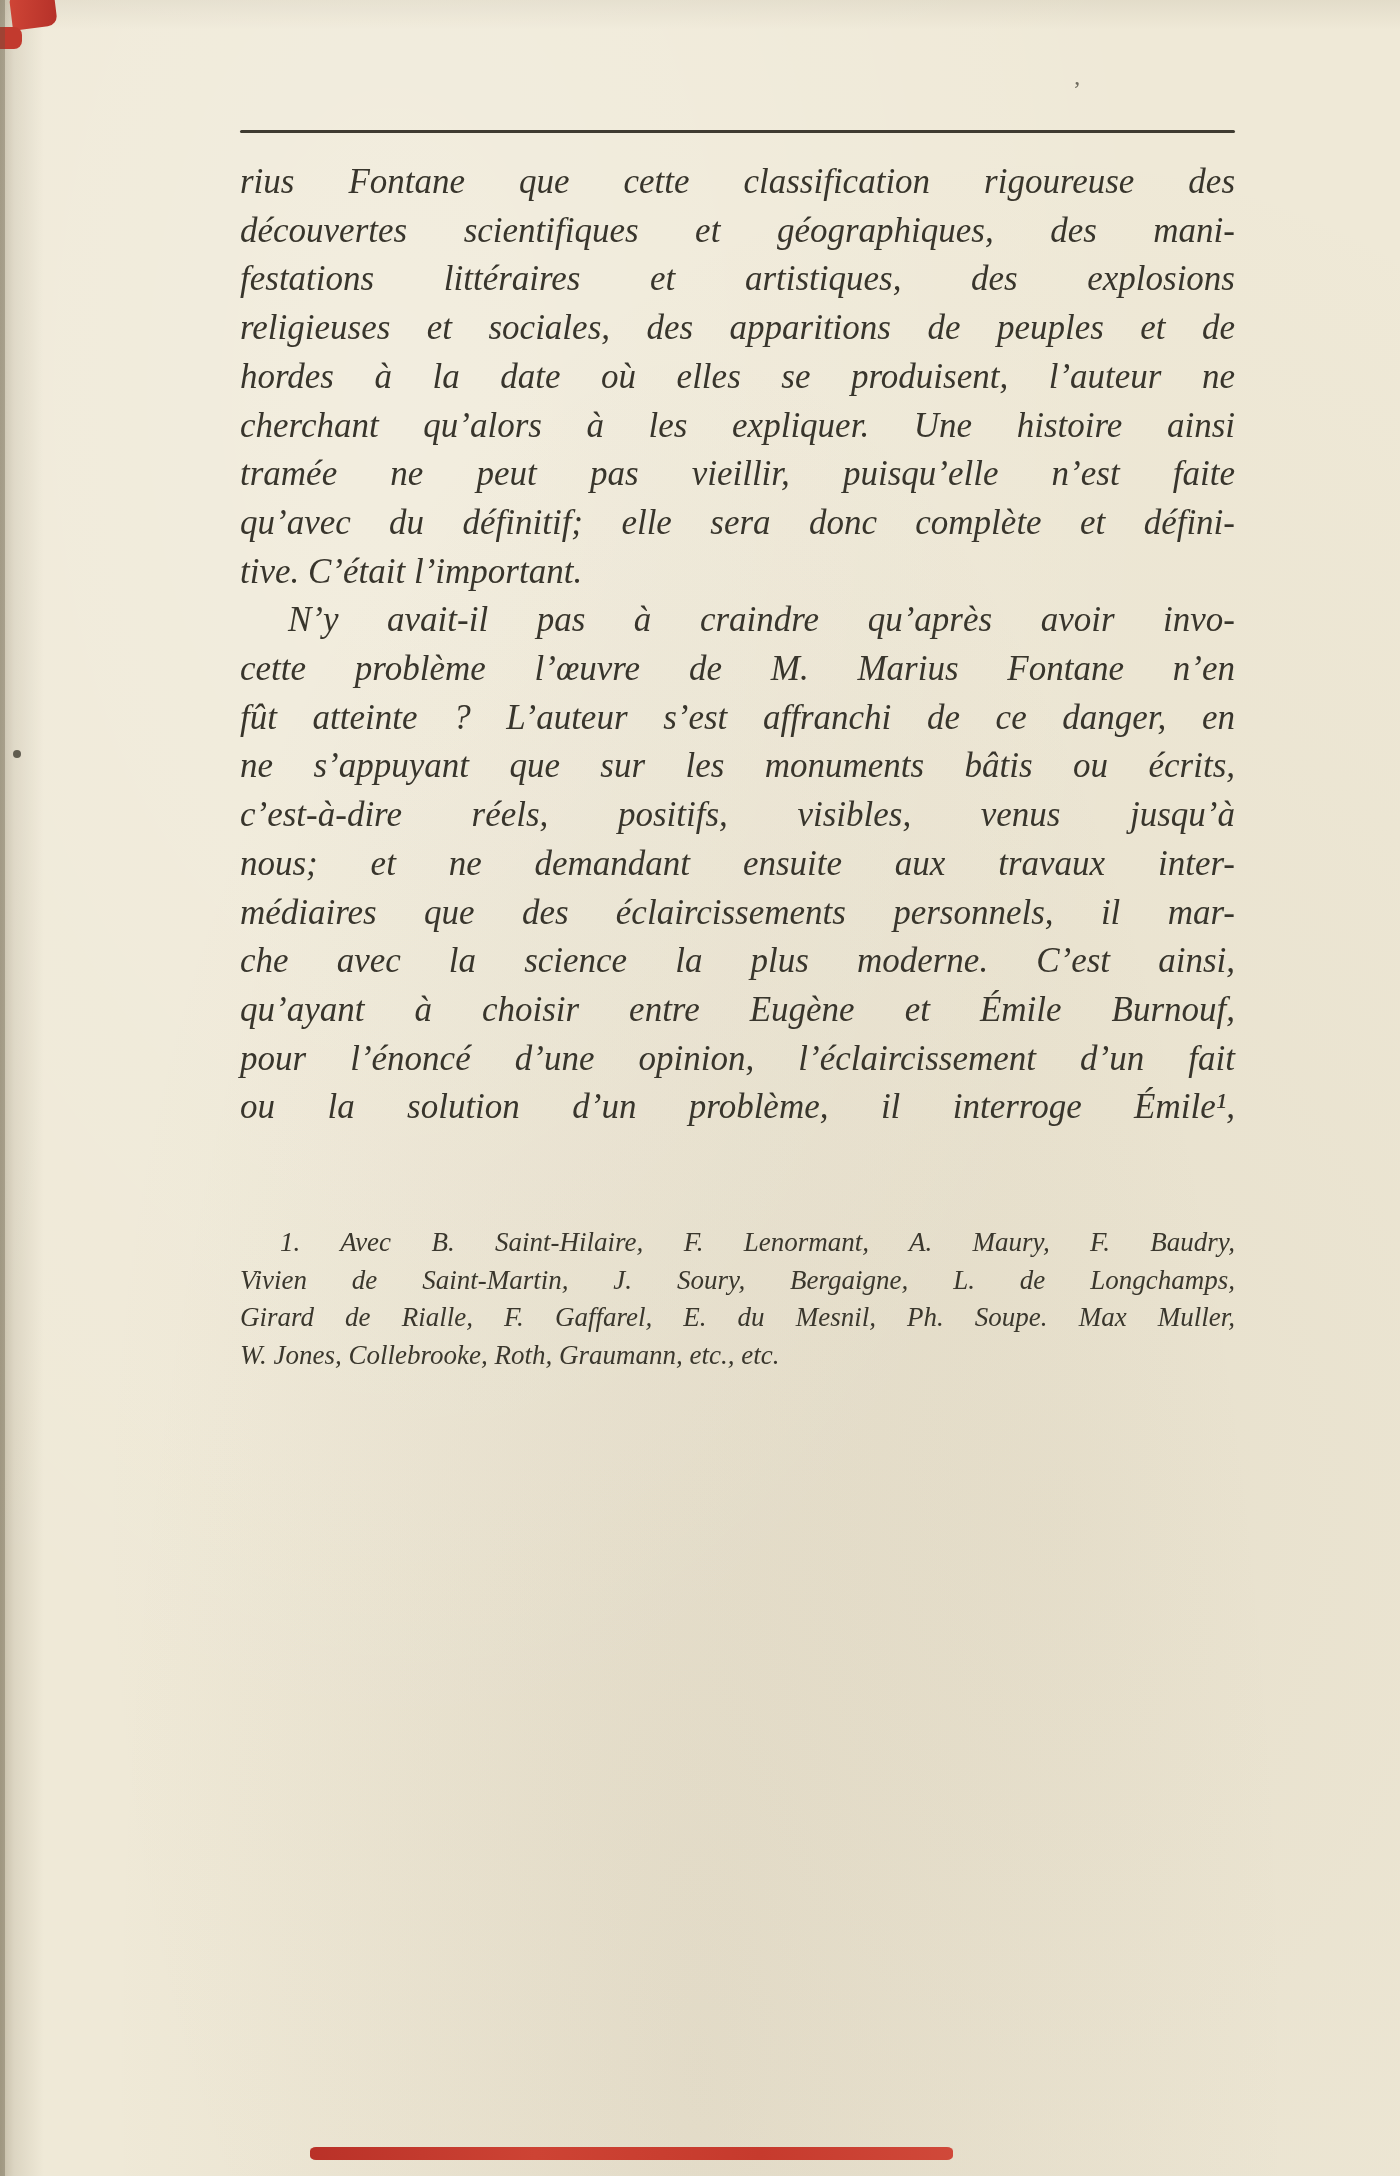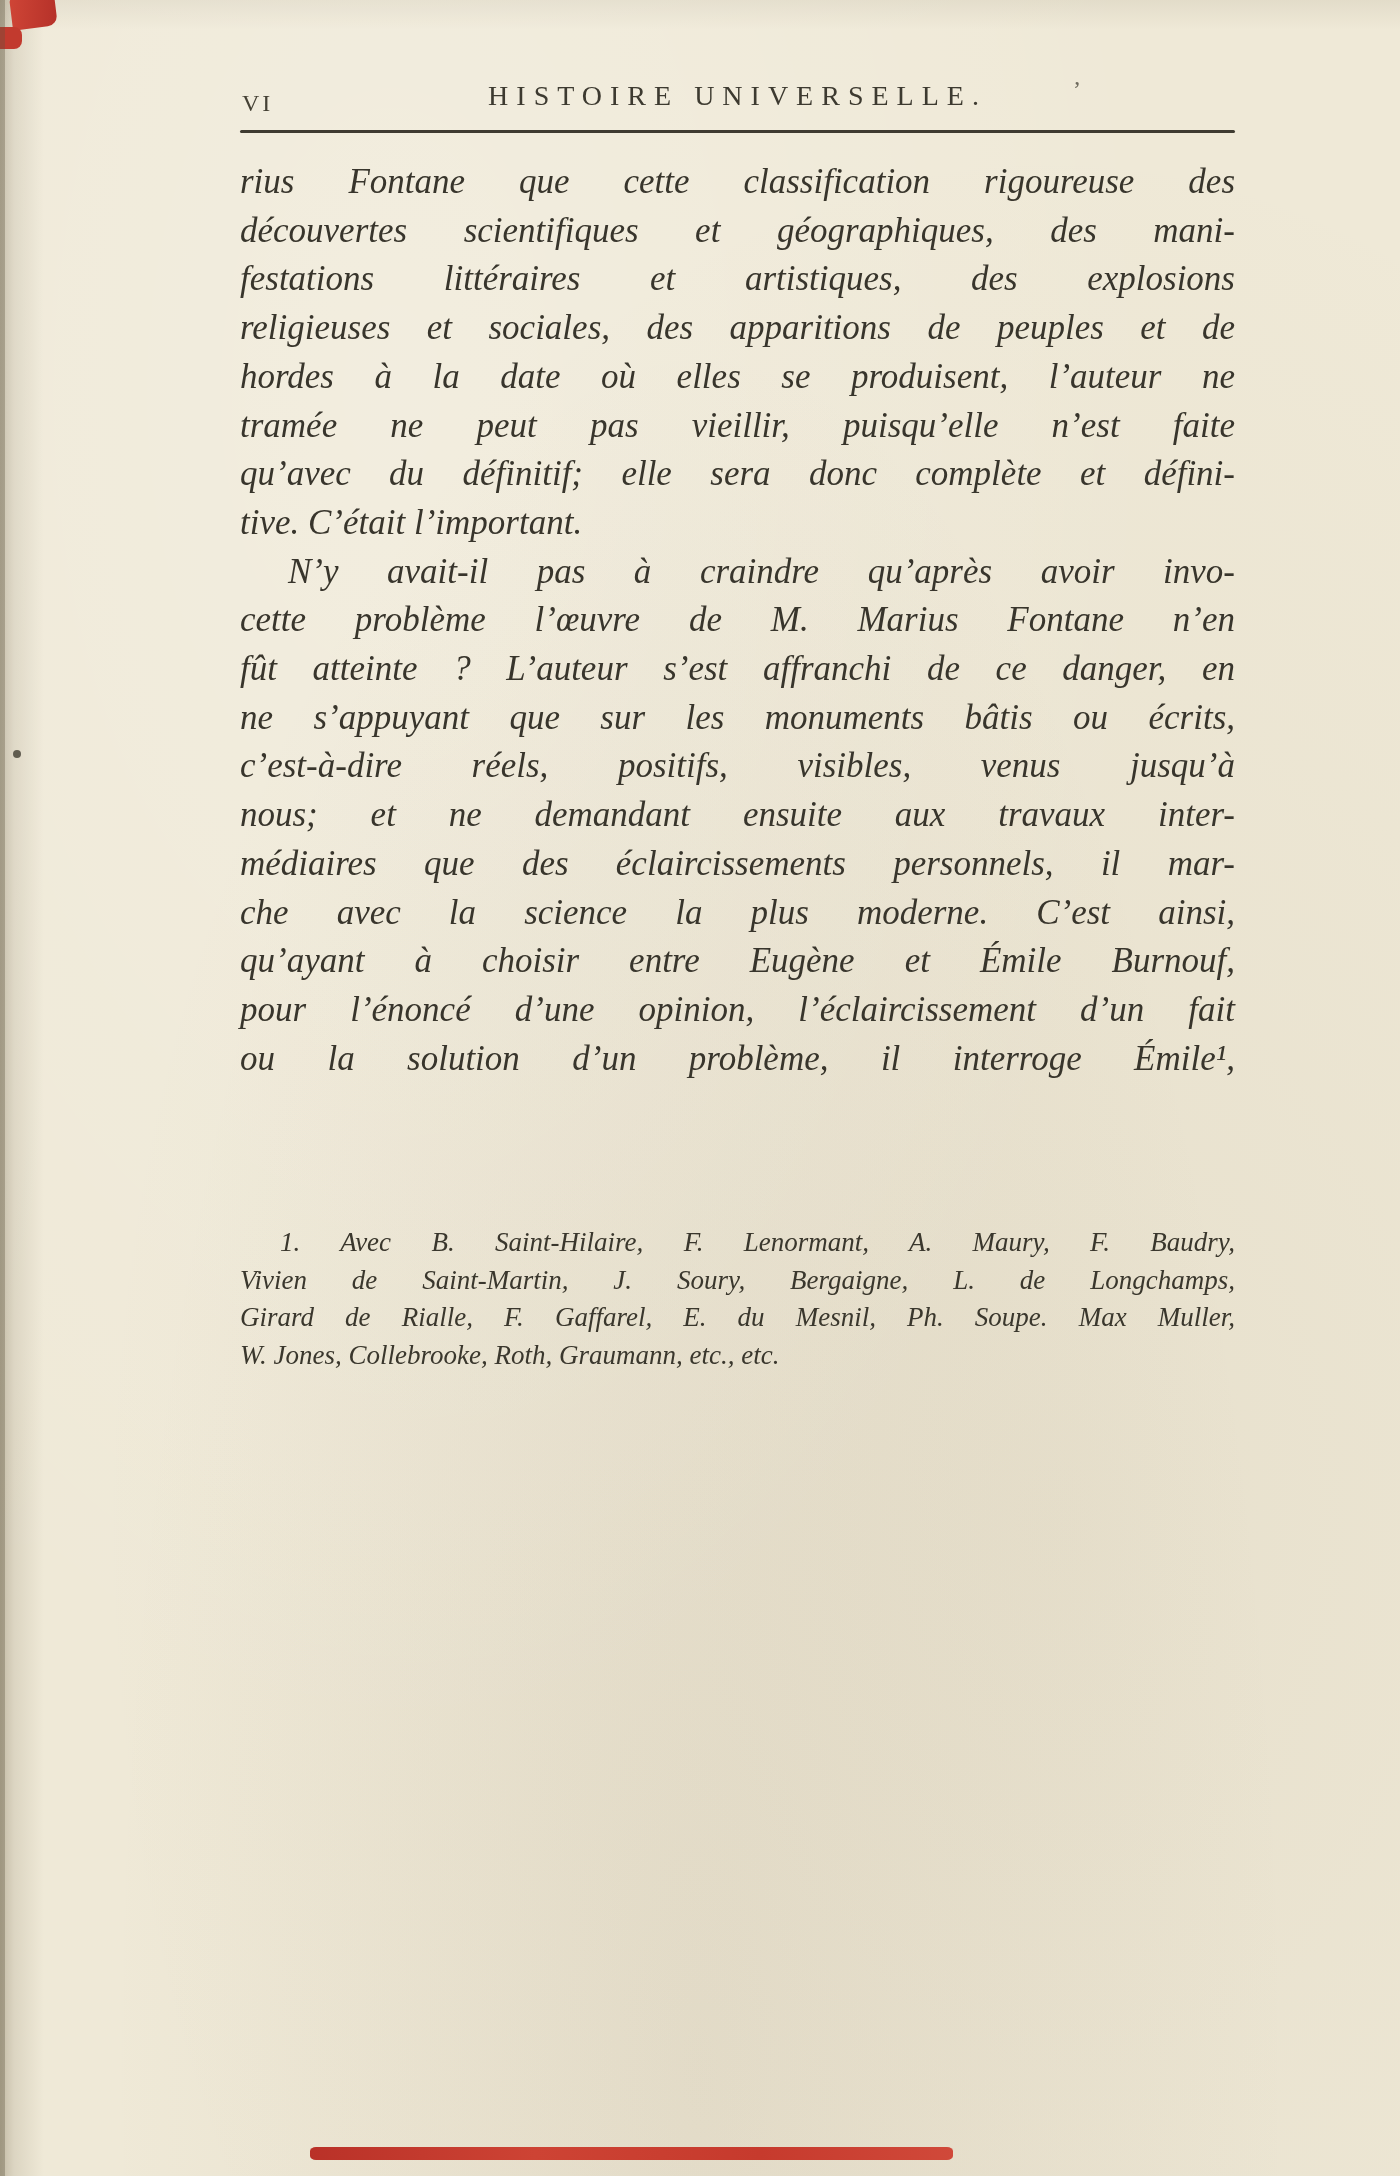--- a/index.html
+++ b/index.html
@@ -139,33 +139,30 @@
 <body>
 
 <div class="page">
 
   <div class="red-mark red-top-a"></div>
   <div class="red-mark red-top-b"></div>
   <div class="red-mark red-bottom"></div>
   <div class="left-edge-line"></div>
   <div class="ink-speck"></div>
 
-  <div class="header">
-    <span class="page-num">VI</span>
-    <div class="header-title">HISTOIRE UNIVERSELLE.</div>
-  </div>
   <span class="stray-mark">’</span>
   <div class="rule"></div>
 
   <div class="body-text">
       <div class="line">rius Fontane que cette classification rigoureuse des</div>
       <div class="line">découvertes scientifiques et géographiques, des mani-</div>
       <div class="line">festations littéraires et artistiques, des explosions</div>
       <div class="line">religieuses et sociales, des apparitions de peuples et de</div>
       <div class="line">hordes à la date où elles se produisent, l’auteur ne</div>
+      <div class="line">cherchant qu’alors à les expliquer. Une histoire ainsi</div>
       <div class="line">tramée ne peut pas vieillir, puisqu’elle n’est faite</div>
       <div class="line">qu’avec du définitif; elle sera donc complète et défini-</div>
       <div class="line no-just">tive. C’était l’important.</div>
       <div class="line indent">N’y avait-il pas à craindre qu’après avoir invo-</div>
       <div class="line">cette problème l’œuvre de M. Marius Fontane n’en</div>
       <div class="line">fût atteinte ? L’auteur s’est affranchi de ce danger, en</div>
       <div class="line">ne s’appuyant que sur les monuments bâtis ou écrits,</div>
       <div class="line">c’est-à-dire réels, positifs, visibles, venus jusqu’à</div>
       <div class="line">nous; et ne demandant ensuite aux travaux inter-</div>
       <div class="line">médiaires que des éclaircissements personnels, il mar-</div>

